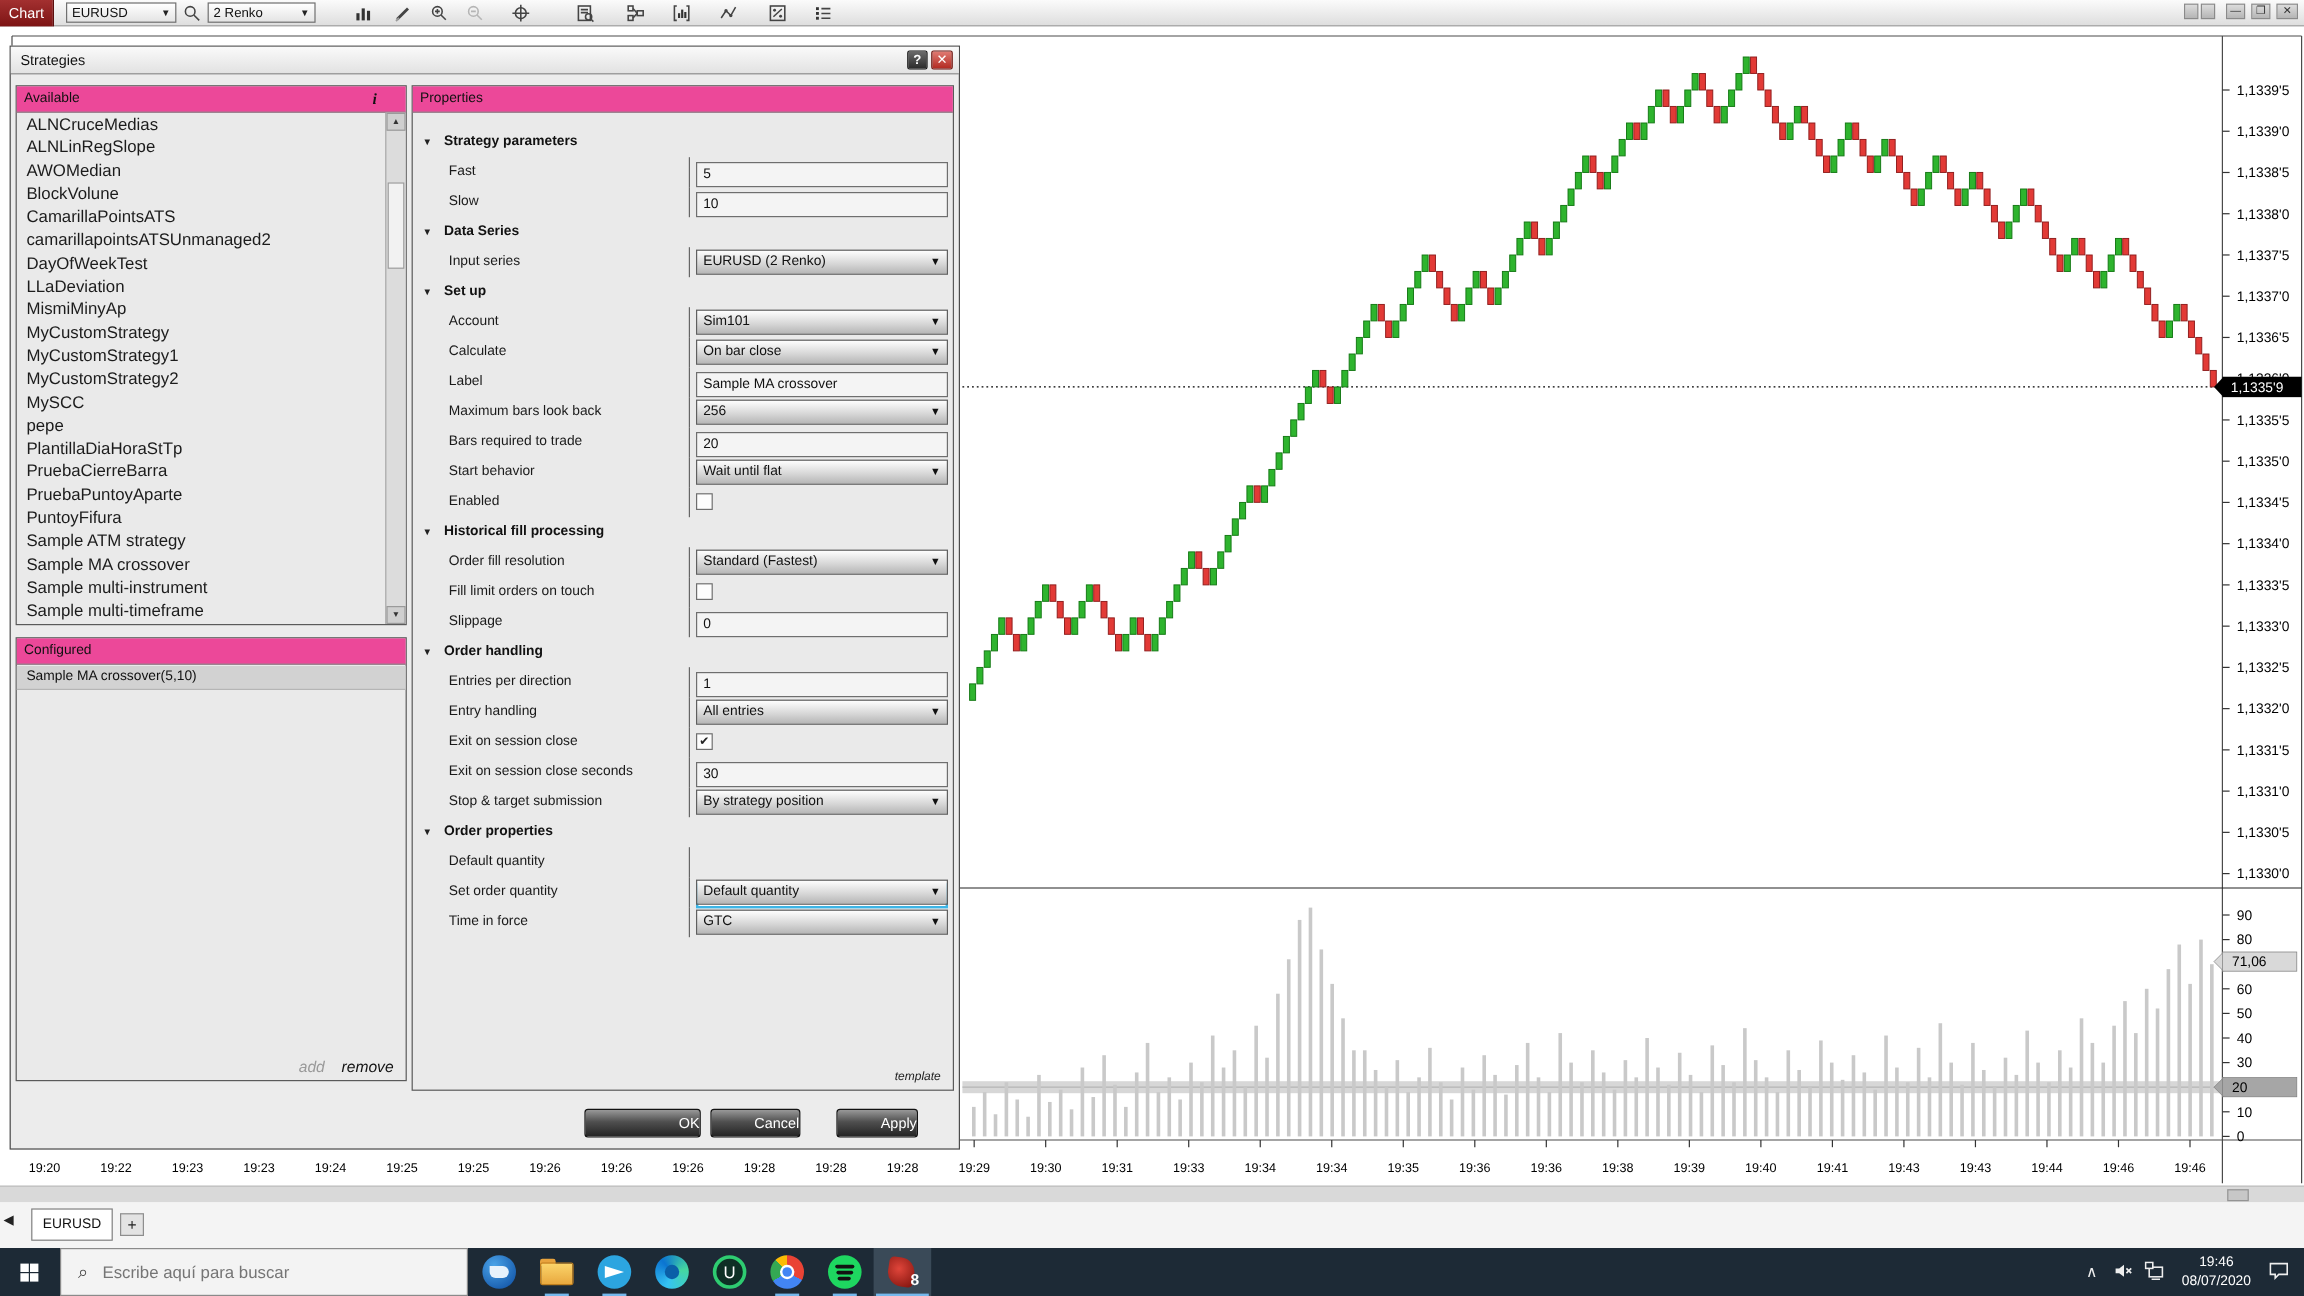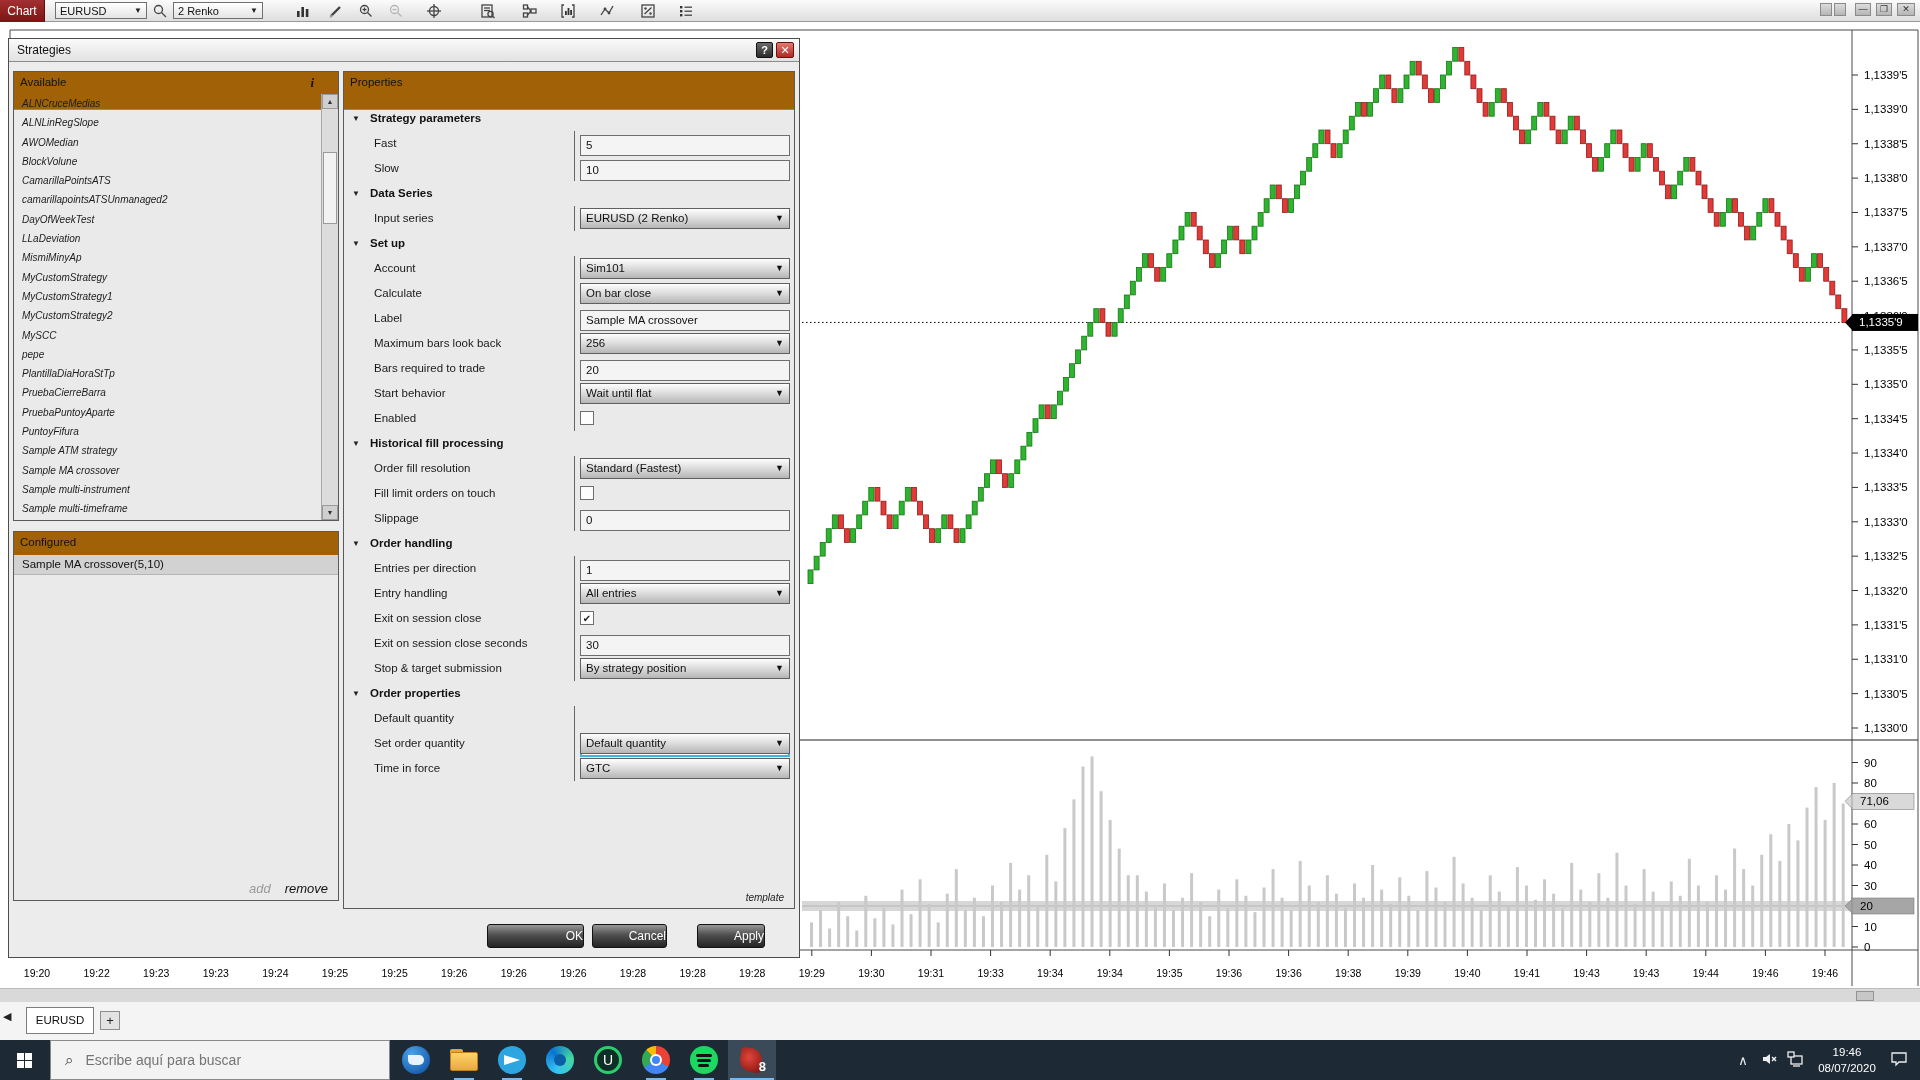--- a/index.html
+++ b/index.html
@@ -30,26 +30,26 @@
   
   .dialog{position:absolute;left:8px;top:38px;width:792px;height:920px;background:#ececec;
     border:1px solid #4c4c4c;z-index:30;}
   .dlg-title{position:absolute;left:0;top:0;right:0;height:23px;background:linear-gradient(#fafafa,#e2e2e2);
     border-bottom:1px solid #8c8c8c;font-size:12px;color:#111;line-height:22px;padding-left:8px;}
   .dlg-help{position:absolute;top:3px;right:26px;width:17px;height:16px;background:linear-gradient(#6a6a6a,#2b2b2b);
     border:1px solid #111;border-radius:2px;color:#fff;font-size:11px;font-weight:bold;text-align:center;line-height:15px;}
   .dlg-close{position:absolute;top:3px;right:5px;width:18px;height:16px;background:linear-gradient(#e07a72,#b22a22);
     border:1px solid #6d110c;border-radius:2px;color:#fff;font-size:11px;font-weight:bold;text-align:center;line-height:15px;}
   .box{position:absolute;background:#eaeaea;border:1px solid #5a5a5a;}
-  .box-head{position:absolute;left:0;right:0;top:0;height:38px;background:#a16207;border-bottom:1px solid #8a8a8a;
+  .box-head{position:absolute;left:0;right:0;top:0;height:22px;background:#ec4899;border-bottom:1px solid #8a8a8a;
     font-size:11.5px;color:#111;line-height:21px;padding-left:6px;}
   .info-i{position:absolute;right:24px;top:0;font-family:"Liberation Serif","DejaVu Serif",serif;font-style:italic;
     font-weight:bold;font-size:13px;}
   .list-area{position:absolute;left:0;right:17px;top:22px;bottom:0;overflow:hidden;}
-  .list-item{height:19.3px;line-height:19.3px;font-size:10px;color:#1c1c1c;padding-left:8px;white-space:nowrap;font-style:italic;}
+  .list-item{height:19.3px;line-height:19.3px;font-size:14px;color:#1c1c1c;padding-left:8px;white-space:nowrap;}
   .vscroll{position:absolute;right:0;top:22px;bottom:0;width:17px;background:#dcdcdc;border-left:1px solid #a8a8a8;}
   .vs-btn{position:absolute;left:0;width:16px;height:15px;background:#cfcfcf;border:1px solid #9a9a9a;
     font-size:7px;text-align:center;line-height:13px;color:#333;}
   .vs-thumb{position:absolute;left:1px;width:14px;background:#f2f2f2;border:1px solid #9a9a9a;}
   .cfg-row{position:absolute;left:0;right:0;top:23px;height:20px;background:#d2d2d2;border-bottom:1px solid #b5b5b5;
     font-size:11.5px;line-height:19px;padding-left:8px;color:#111;}
   .add-remove{position:absolute;right:10px;bottom:4px;font-size:13px;font-style:italic;}
   .add-lbl{color:#9a9a9a;margin-right:14px;}
   .rem-lbl{color:#111;}
   

